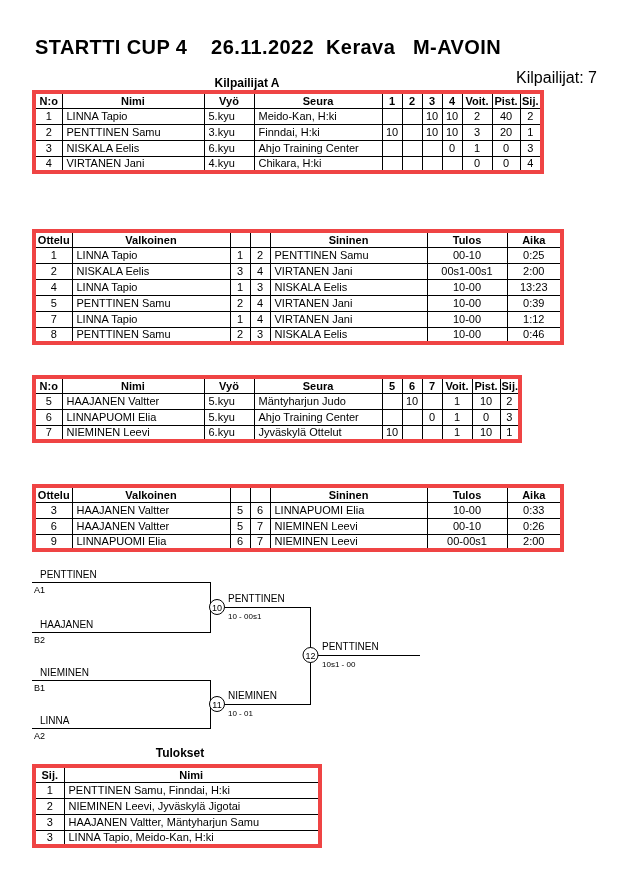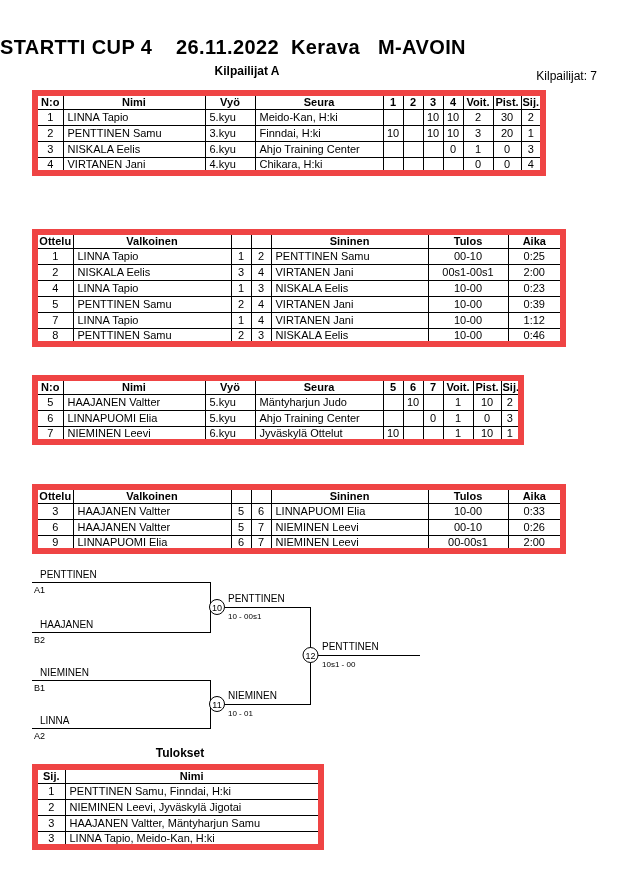--- a/index.html
+++ b/index.html
@@ -6,32 +6,32 @@
   html,body { background:#fff; }
   body {
     width:630px; height:891px;
     font-family:"Liberation Sans","DejaVu Sans",sans-serif;
     color:#000;
   }
   .page { position:relative; width:630px; height:891px; background:#fff; overflow:hidden; }
 
   .title {
     position:absolute; top:36px; left:0; width:501px;
-    text-align:left; font-size:20px; font-weight:bold; white-space:pre;
+    text-align:right; font-size:20px; font-weight:bold; white-space:pre;
     letter-spacing:.4px;
   }
-  .count { position:absolute; top:69px; right:33px; font-size:12px; }
+  .count { position:absolute; top:69px; right:33px; font-size:16px; }
 
   .sec-heading {
     position:absolute; font-size:12px; font-weight:bold; text-align:center;
   }
 
   table.grid {
     position:absolute; border-collapse:collapse; table-layout:fixed;
-    background:#fff; border:6px solid #ef4444;
+    background:#fff; border:4px solid #ef4444;
   }
   .grid th, .grid td {
     border:1px solid #000; font-size:11px; height:16px;
     overflow:hidden; white-space:nowrap; vertical-align:middle;
   }
   .grid th { font-weight:bold; text-align:center; padding:0 1px; }
   .grid td { padding:0 4px; }
   .grid td.c { text-align:center; padding:0 1px; }
   .grid td.l { text-align:left;margin-left:20px; }
 
@@ -44,21 +44,21 @@
   .winner-score { font-size:8px; fill:#555; }
 </style>
 </head>
 <body>
 
 <div class="page">
 
   <div class="title">STARTTI CUP 4    26.11.2022  Kerava   M-AVOIN</div>
   <div class="count">Kilpailijat: 7</div>
 
-  <div class="sec-heading" style="top:64px;left:32px;width:430px;">Kilpailijat A</div>
+  <div class="sec-heading" style="top:76px;left:32px;width:430px;">Kilpailijat A</div>
 
   <table class="grid" style="top:90px;left:32px;width:508px;">
     <colgroup>
       <col style="width:28px">
         <col style="width:142px">
         <col style="width:50px">
         <col style="width:128px">
       <col style="width:20px">
         <col style="width:20px">
         <col style="width:20px">
@@ -87,21 +87,21 @@
         <tr>
           <td class="c">1</td>
           <td class="l">LINNA Tapio</td>
           <td class="l">5.kyu</td>
           <td class="l">Meido-Kan, H:ki</td>
           <td class="c"></td>
           <td class="c"></td>
           <td class="c">10</td>
           <td class="c">10</td>
           <td class="c">2</td>
-          <td class="c">30</td>
+          <td class="c">40</td>
           <td class="c">2</td>
         </tr>
 
         <tr>
           <td class="c">2</td>
           <td class="l">PENTTINEN Samu</td>
           <td class="l">3.kyu</td>
           <td class="l">Finndai, H:ki</td>
           <td class="c">10</td>
           <td class="c"></td>
@@ -186,21 +186,21 @@
           <td class="c">2:00</td>
         </tr>
 
         <tr>
           <td class="c">4</td>
           <td class="l">LINNA Tapio</td>
           <td class="c">1</td>
           <td class="c">3</td>
           <td class="l">NISKALA Eelis</td>
           <td class="c">10-00</td>
-          <td class="c">0:23</td>
+          <td class="c">13:23</td>
         </tr>
 
         <tr>
           <td class="c">5</td>
           <td class="l">PENTTINEN Samu</td>
           <td class="c">2</td>
           <td class="c">4</td>
           <td class="l">VIRTANEN Jani</td>
           <td class="c">10-00</td>
           <td class="c">0:39</td>

